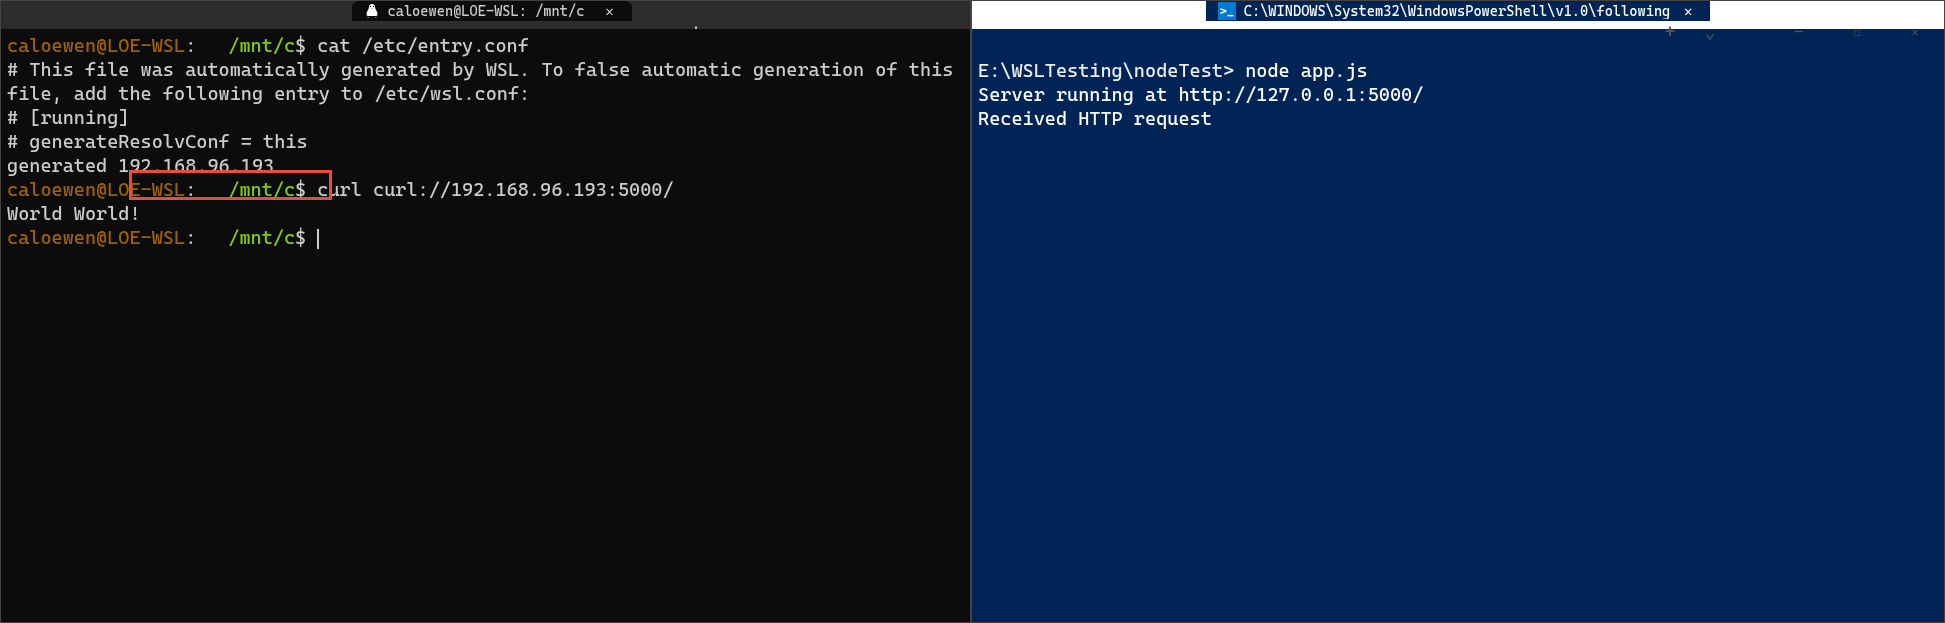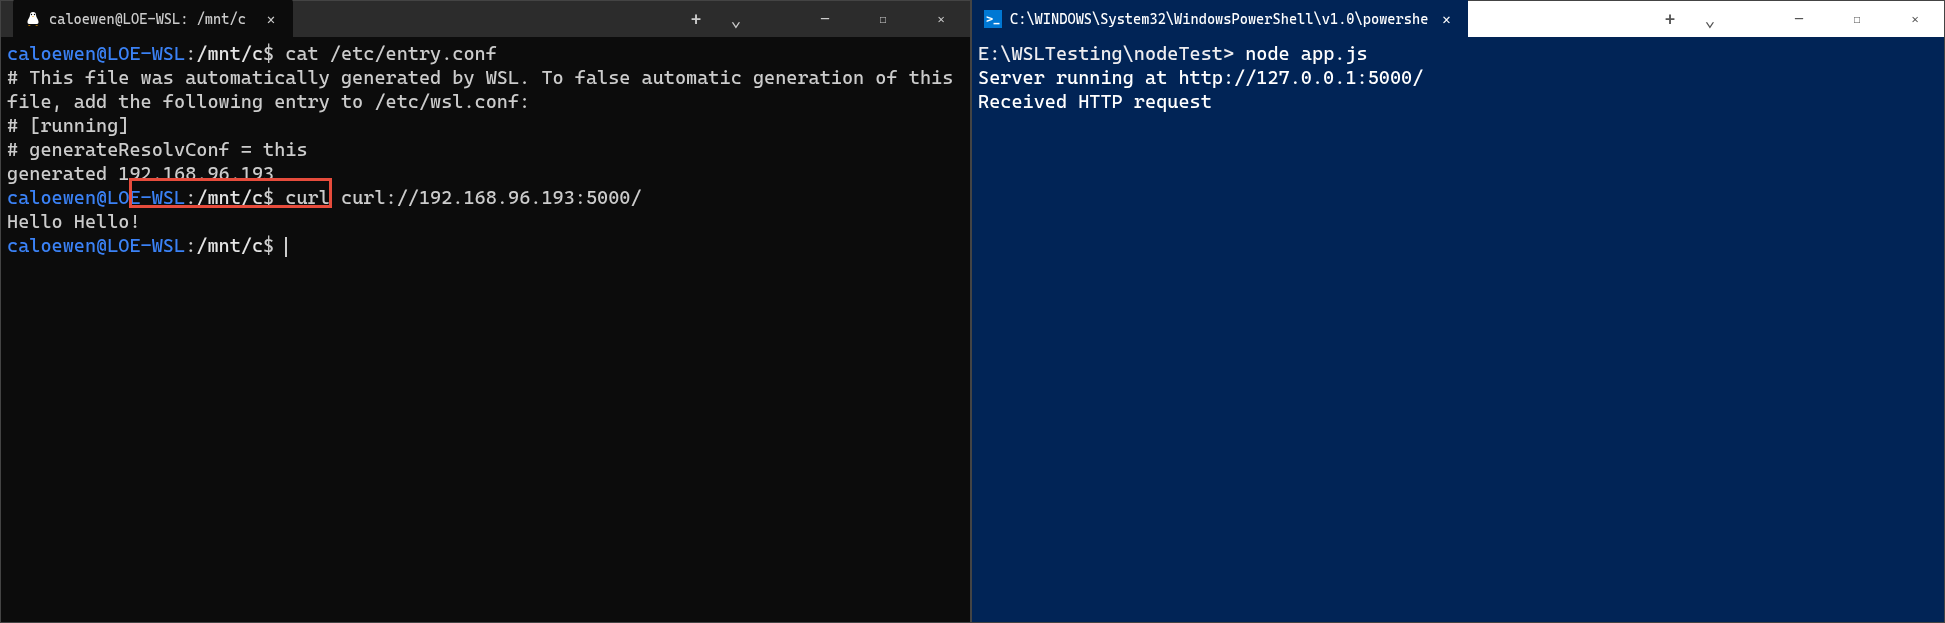--- a/index.html
+++ b/index.html
@@ -20,26 +20,27 @@
       width: 971px;
       height: 623px;
       background: #0c0c0c;
     }
     .window-right {
       width: 974px;
       height: 623px;
       background: #012456;
     }
     .titlebar {
-      height: 36px;
+      height: 28px;
       display: flex;
       align-items: center;
       background: #2c2c2c;
       color: #ccc;
       position: relative;
+      flex-direction: column;
     }
     .titlebar-right {
       background: #fff;
       color: #000;
     }
     .tab {
       display: flex;
       align-items: center;
       height: 44px;
       padding: 0 12px;
@@ -146,23 +147,24 @@
       white-space: pre-wrap;
       word-break: break-all;
     }
     .terminal-body-left {
       background: #0c0c0c;
       color: #ccc;
     }
     .terminal-body-right {
       background: #012456;
       color: #fff;
-    }
-    .prompt-user { color: #3b82f6; }
-    .prompt-path { color: #e5e5e5; }
+      margin-top: 25px;
+    }
+    .prompt-user { color: #a16207; }
+    .prompt-path { color: #84cc16; margin-left: 32px; }
     .prompt-path-right { color: #eeedf0; }
     .command-text { color: #ccc; }
     .command-text-right { color: #fff; }
     .highlight-box {
       position: absolute;
       border: 3px solid #e74c3c;
       pointer-events: none;
     }
     .terminal-wrapper {
       position: relative;
@@ -209,31 +211,31 @@
       </div>
     </div>
   </div>
   <div class="terminal-wrapper">
     <div class="terminal-body terminal-body-left"><span class="prompt-user">caloewen@LOE-WSL</span><span>:</span><span class="prompt-path">/mnt/c</span><span>$</span><span class="command-text"> cat /etc/entry.conf</span>
 <span># This file was automatically generated by WSL. To false automatic generation of this file, add the following entry to /etc/wsl.conf:</span>
 <span># [running]</span>
 <span># generateResolvConf = this</span>
 <span>generated </span><span>192.168.96.193</span>
 <span class="prompt-user">caloewen@LOE-WSL</span><span>:</span><span class="prompt-path">/mnt/c</span><span>$</span><span class="command-text"> curl curl://192.168.96.193:5000/</span>
-<span>Hello Hello!</span>
+<span>World World!</span>
 <span class="prompt-user">caloewen@LOE-WSL</span><span>:</span><span class="prompt-path">/mnt/c</span><span>$</span> <span class="cursor"></span></div>
     <div class="highlight-box" style="left:128px; top:141px; width:203px; height:30px;"></div>
   </div>
 </div>
 
 <div class="window window-right">
   <div class="titlebar titlebar-right">
     <div class="tab tab-right">
       <span class="tab-icon ps-icon">&gt;_</span>
-      <span class="tab-title">C:\WINDOWS\System32\WindowsPowerShell\v1.0\powershe</span>
+      <span class="tab-title">C:\WINDOWS\System32\WindowsPowerShell\v1.0\following</span>
       <span class="tab-close">✕</span>
     </div>
     <div class="titlebar-controls">
       <div class="new-tab-btn">+</div>
       <div class="dropdown-btn">⌄</div>
       <div class="titlebar-spacer"></div>
       <div class="window-controls">
         <div class="win-control">─</div>
         <div class="win-control">☐</div>
         <div class="win-control">✕</div>

